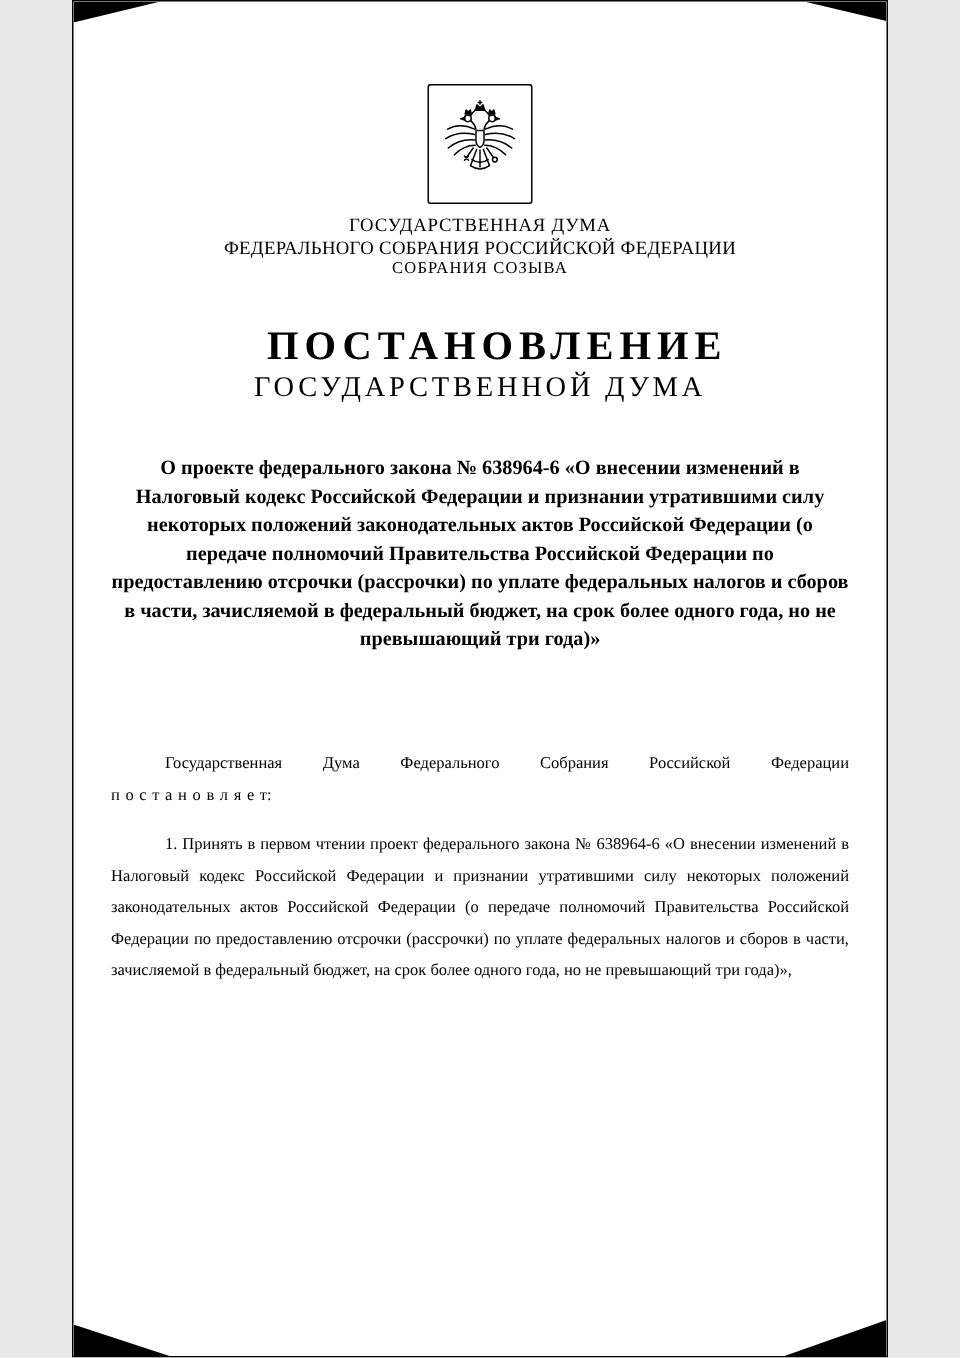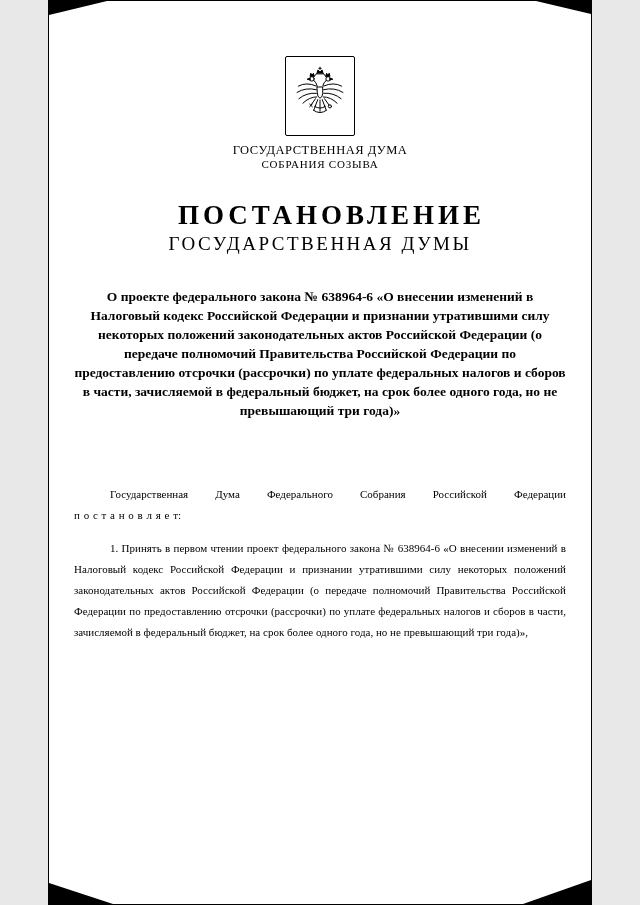--- a/index.html
+++ b/index.html
@@ -114,24 +114,25 @@
         <circle cx="82" cy="89" r="3.5"></circle>
         <path d="M37 84 L43 90 M43 84 L37 90"></path>
         <path d="M55 74 L46 98 M60 75 V100 M65 74 L74 98"></path>
         <path d="M46 98 Q60 108 74 98"></path>
         <path d="M48 89 Q60 97 72 89"></path>
       </g>
     </svg>
   </div>
 
   <div class="org-line l1">ГОСУДАРСТВЕННАЯ ДУМА</div>
+  <div class="org-line l2">ФЕДЕРАЛЬНОГО СОБРАНИЯ РОССИЙСКОЙ ФЕДЕРАЦИИ</div>
   <div class="org-line l3">СОБРАНИЯ СОЗЫВА</div>
 
   <div class="doc-title">ПОСТАНОВЛЕНИЕ</div>
-  <div class="doc-subtitle">ГОСУДАРСТВЕННАЯ  ДУМЫ</div>
+  <div class="doc-subtitle">ГОСУДАРСТВЕННОЙ  ДУМА</div>
 
   <p class="subject">О проекте федерального закона № 638964-6 «О внесении изменений в Налоговый кодекс Российской Федерации и признании утратившими силу некоторых положений законодательных актов Российской Федерации (о передаче полномочий Правительства Российской Федерации по предоставлению отсрочки (рассрочки) по уплате федеральных налогов и сборов в части, зачисляемой в федеральный бюджет, на срок более одного года, но не превышающий три года)»</p>
 
   <p class="bodytext p1"><span>Государственная Дума Федерального Собрания Российской Федерации</span> <span class="verb">п о с т а н о в л я е т:</span></p>
 
   <p class="bodytext p2">1. Принять в первом чтении проект федерального закона № 638964-6 «О внесении изменений в Налоговый кодекс Российской Федерации и признании утратившими силу некоторых положений законодательных актов Российской Федерации (о передаче полномочий Правительства Российской Федерации по предоставлению отсрочки (рассрочки) по уплате федеральных налогов и сборов в части, зачисляемой в федеральный бюджет, на срок более одного года, но не превышающий три года)»,</p>
 
 </div>
 
 </body></html>

